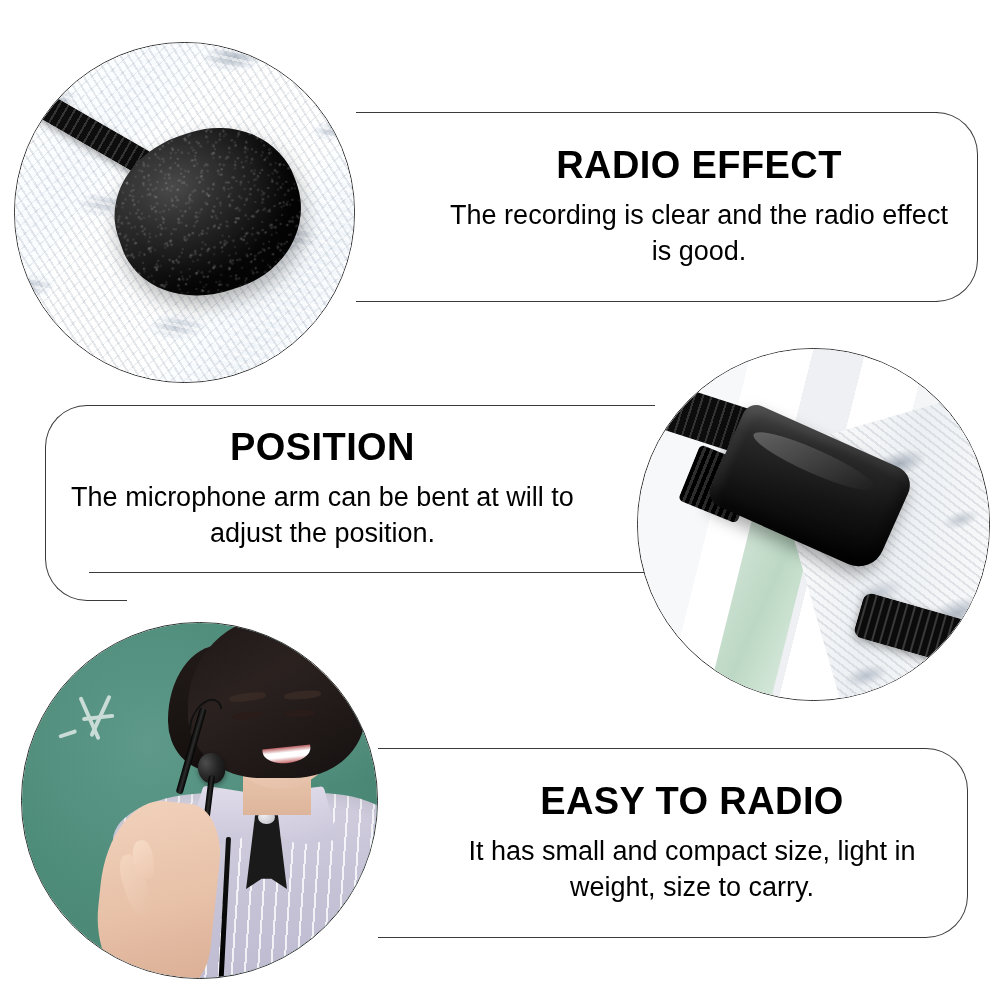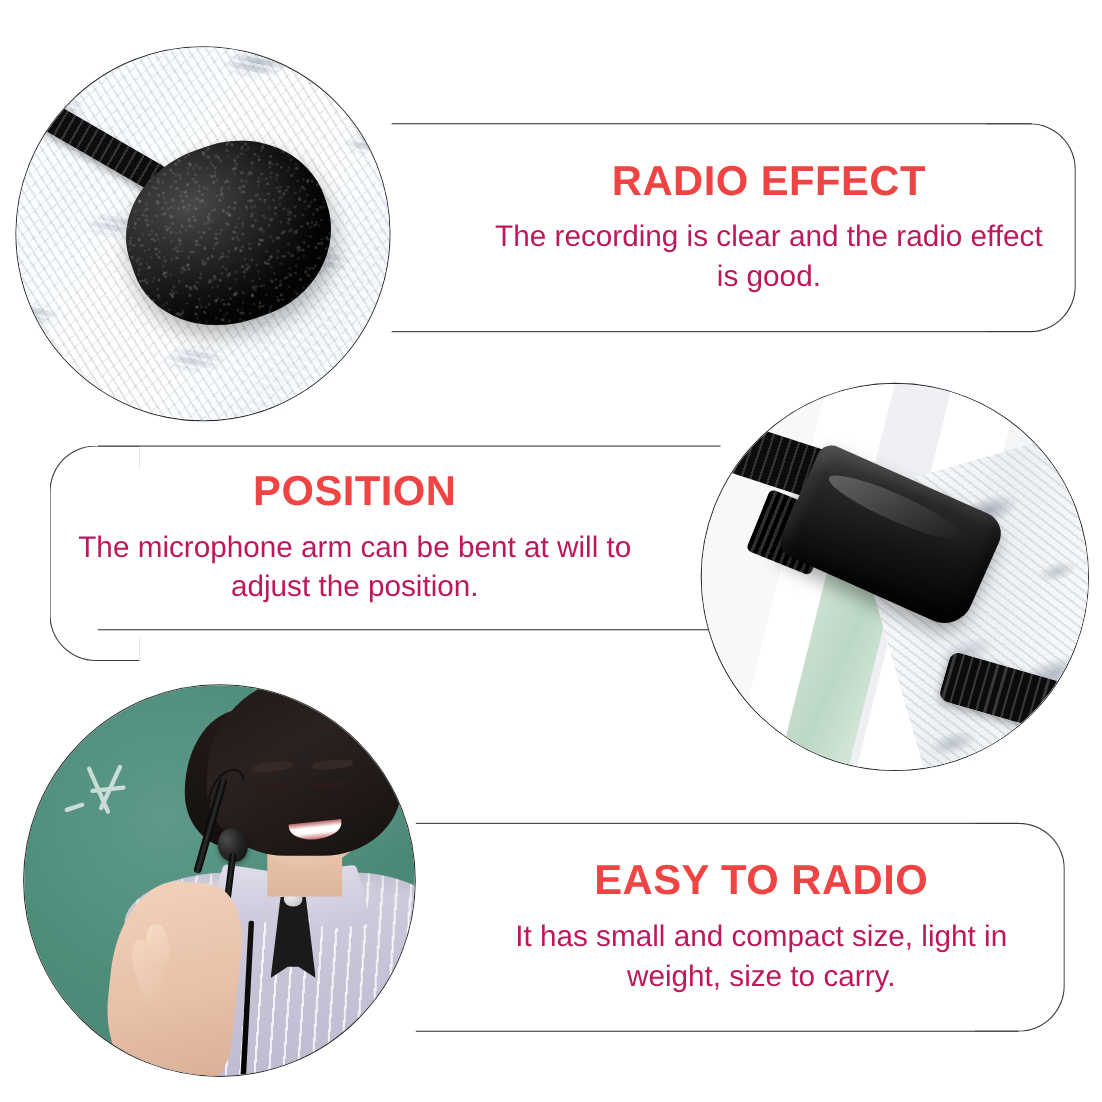--- a/index.html
+++ b/index.html
@@ -9,24 +9,24 @@
        -webkit-font-smoothing:antialiased;}
 
   .stage{position:absolute;inset:0;width:1002px;height:1002px;background:#fff;}
 
   
   .card{position:absolute;box-sizing:border-box;background:transparent;}
   .card .edge{position:absolute;background:#3a3a3a;}
   .card-body{position:absolute;left:0;top:0;right:0;bottom:0;
              display:flex;flex-direction:column;align-items:center;
              justify-content:center;text-align:center;}
-  .card-title{font-size:38px;font-weight:bold;color:#ef4444;
+  .card-title{font-size:38px;font-weight:bold;color:#000000;
               letter-spacing:.4px;line-height:1.06;margin:0 0 12px 0;
               font-stretch:condensed;}
-  .card-desc{font-size:27px;font-weight:400;color:#be185d;line-height:1.34;
+  .card-desc{font-size:27px;font-weight:400;color:#000000;line-height:1.34;
              margin:0;max-width:560px;}
 
   
   #card-radio{left:300px;top:112px;width:678px;height:190px;}
   #card-radio .ln-top{left:56px;top:0;width:582px;height:1px;}
   #card-radio .ln-bot{left:56px;bottom:0;width:582px;height:1px;}
   #card-radio .arc{position:absolute;right:0;top:0;width:82px;height:190px;
       border:1px solid #3a3a3a;border-left:none;
       border-radius:0 42px 42px 0;box-sizing:border-box;}
   #card-radio .card-body{left:150px;right:30px;}

